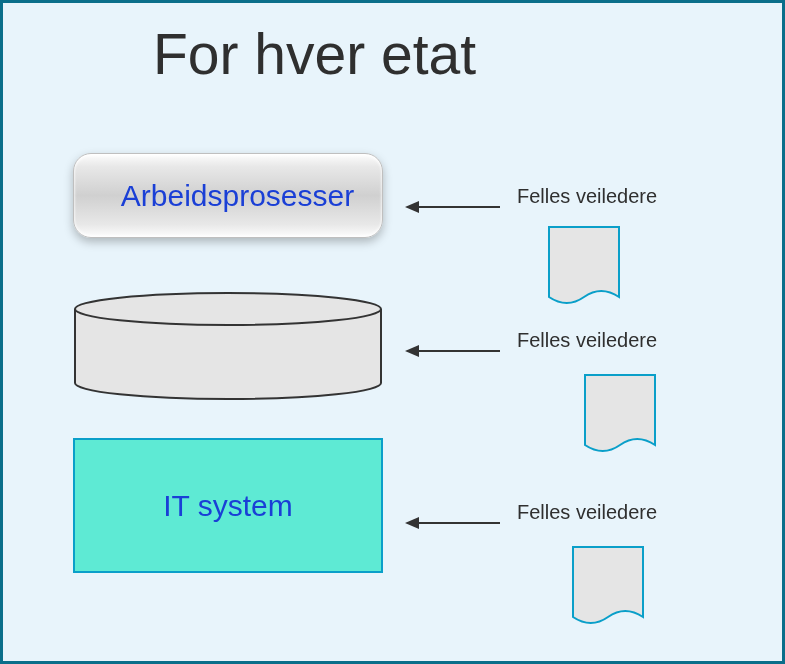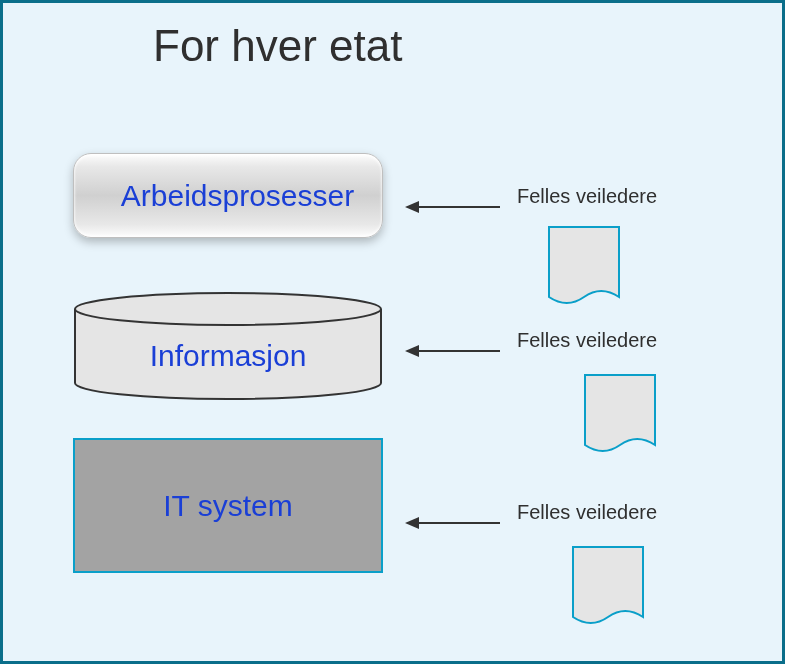--- a/index.html
+++ b/index.html
@@ -16,21 +16,21 @@
     top: 0; left: 0;
     width: 785px;
     height: 664px;
     background: #e8f4fb;
     border: 3px solid #0a6e8a;
   }
   .title {
     position: absolute;
     top: 18px;
     left: 150px;
-    font-size: 44px;
+    font-size: 57px;
     color: #2f2f2f;
     font-weight: 400;
   }
 
   
   .bevel {
     position: absolute;
     left: 70px;
     top: 150px;
     width: 310px;
@@ -75,21 +75,21 @@
     font-size: 30px;
   }
 
   
   .rect {
     position: absolute;
     left: 70px;
     top: 435px;
     width: 310px;
     height: 135px;
-    background: #a3a3a3;
+    background: #5eead4;
     border: 2px solid #0a9fc9;
     display: flex;
     align-items: center;
     justify-content: center;
   }
   .rect span {
     color: #1a3fd6;
     font-size: 30px;
   }
 
@@ -138,21 +138,20 @@
   <div class="bevel">
     <span>Arbeidsprosesser</span>
   </div>
 
   <div class="cylinder">
     <svg viewBox="0 0 310 110">
       <ellipse cx="155" cy="18" rx="153" ry="16" fill="#e5e5e5" stroke="#333" stroke-width="2"></ellipse>
       <path d="M 2 18 L 2 92 A 153 16 0 0 0 308 92 L 308 18" fill="#e5e5e5" stroke="#333" stroke-width="2"></path>
       <path d="M 2 18 A 153 16 0 0 0 308 18" fill="none" stroke="#333" stroke-width="2"></path>
     </svg>
-    <div class="label">Informasjon</div>
   </div>
 
   <div class="rect">
     <span>IT system</span>
   </div>
 
   <div class="arrow arrow1">
     <svg viewBox="0 0 95 20">
       <line x1="95" y1="10" x2="12" y2="10" stroke="#333" stroke-width="2"></line>
       <polygon points="0,10 14,4 14,16" fill="#333"></polygon>

